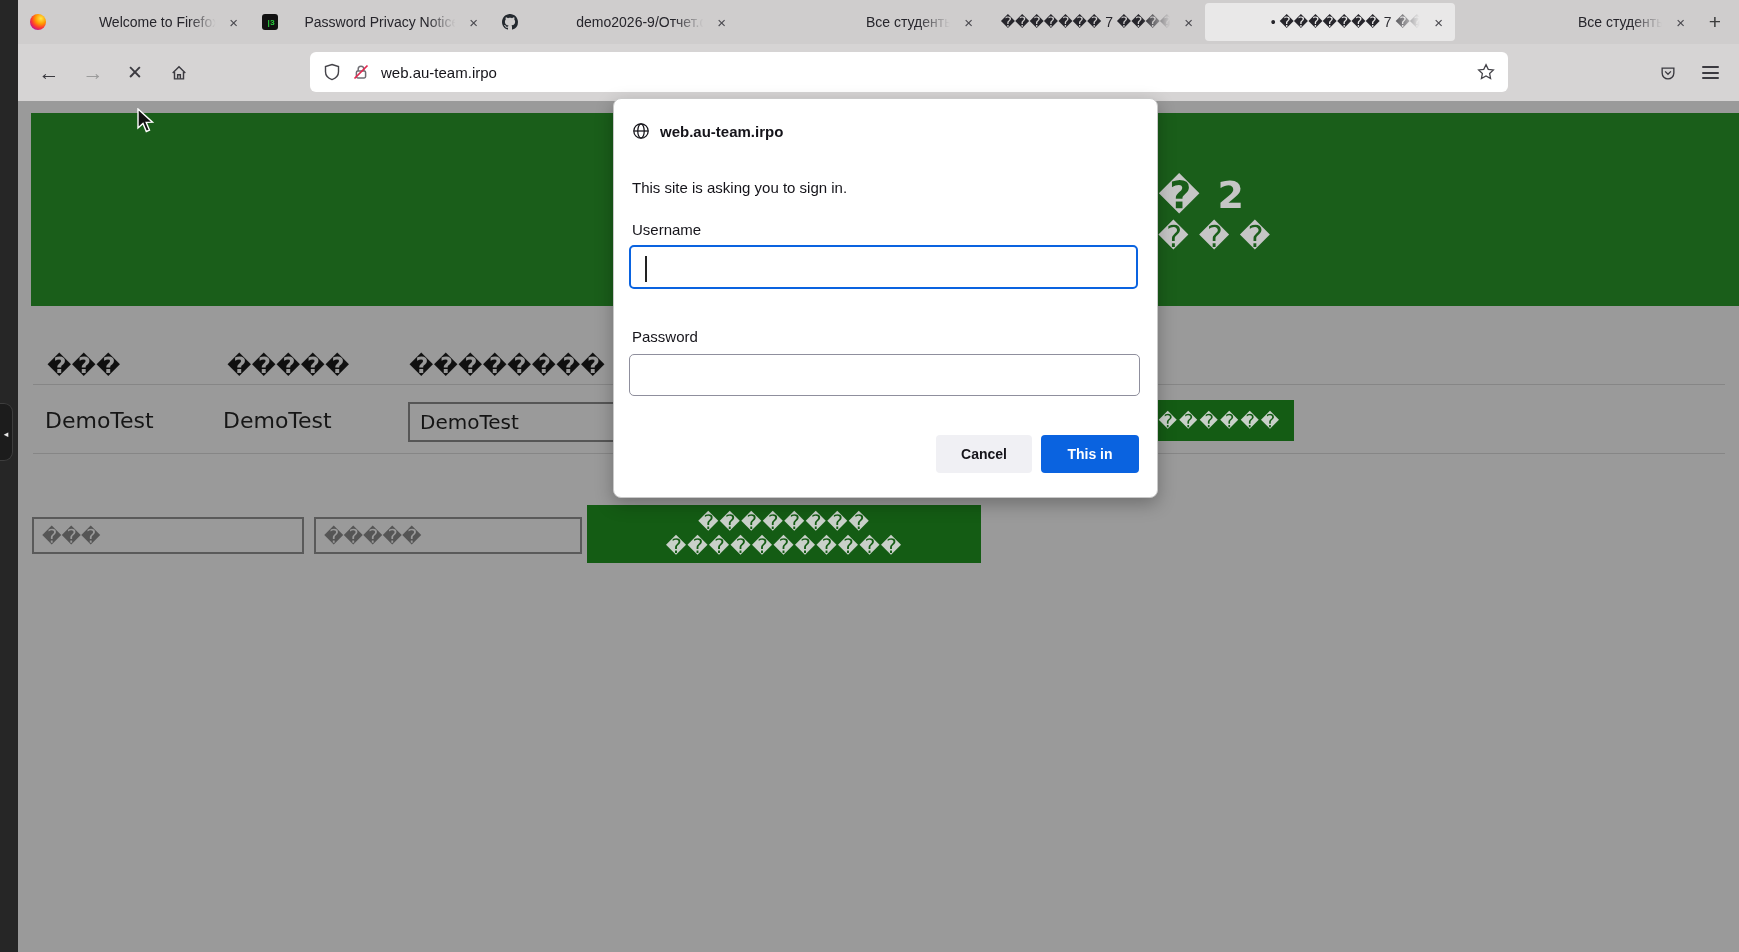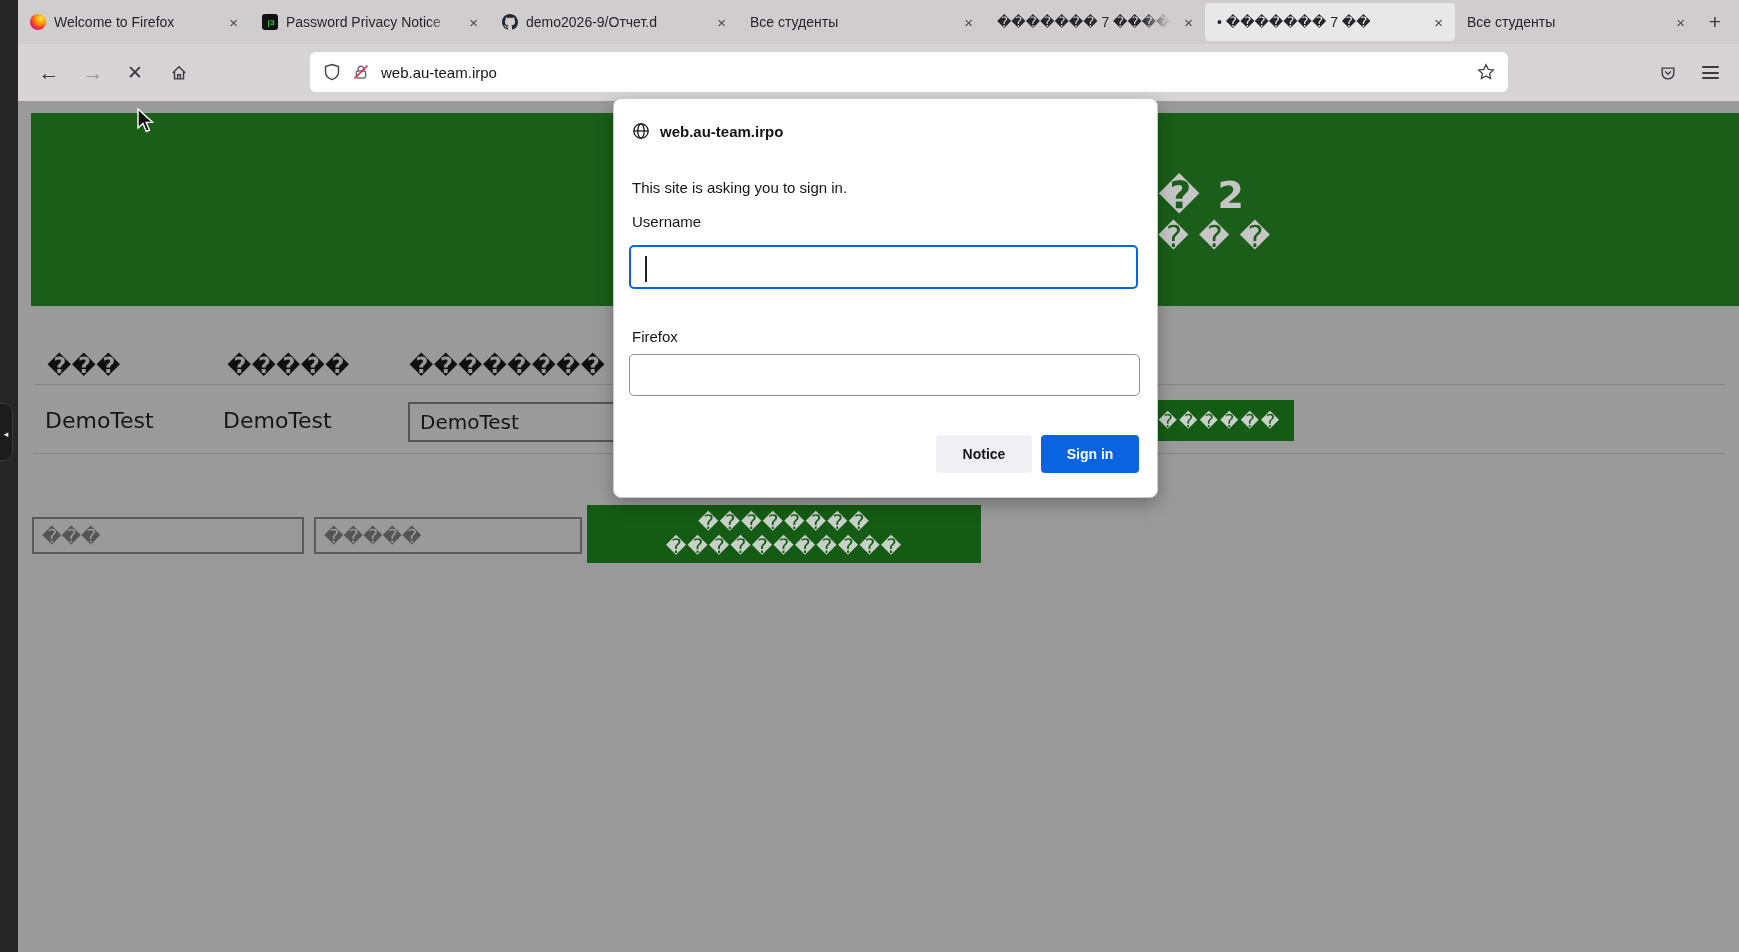--- a/index.html
+++ b/index.html
@@ -17,21 +17,21 @@
   
   .tabbar{position:absolute;left:18px;top:0;width:1721px;height:44px;background:#cfcdcd;
           display:flex;align-items:stretch;z-index:10;}
   .tab{position:relative;display:flex;align-items:center;gap:8px;padding:0 10px 0 12px;
        font-size:14px;color:#26252b;cursor:default;}
   .t1{width:232px}.t2{width:240px}.t3{width:248px}.t4{width:247px}.t5{width:220px}
   .t6{width:250px}.t7{width:242px}
   .tab.active{background:#e9e8e8;border-radius:4px;margin:3px 0;}
   .ttitle{flex:1;white-space:nowrap;overflow:hidden;
           -webkit-mask-image:linear-gradient(to right,#000 82%,transparent 98%);
-          mask-image:linear-gradient(to right,#000 82%,transparent 98%);}
+          mask-image:linear-gradient(to right,#000 82%,transparent 98%);text-align:right;}
   .tclose{font-size:15px;color:#49484e;padding:0 2px;}
   .fav{width:16px;height:16px;flex:0 0 16px;display:inline-flex;align-items:center;justify-content:center;}
   .fav-firefox{border-radius:50%;
      background:radial-gradient(circle at 68% 28%,#ffe848 0%,#ff9a00 34%,#ff3b30 58%,#c3158c 78%,#452b8f 100%);}
   .fav-moz{background:#111;border-radius:3px;}
   .fav-moz::before{content:"|3";color:#29d13d;font-family:"Liberation Mono","DejaVu Sans Mono",monospace;
      font-size:8px;font-weight:bold;letter-spacing:-1px;}
   .newtab{width:36px;display:flex;align-items:center;justify-content:center;font-size:21px;color:#3c3c3c;}
 
   
@@ -78,21 +78,21 @@
   .fi1{left:14px;width:272px;} .fi2{left:296px;width:268px;}
   .f-submit{position:absolute;left:569px;top:404px;width:394px;height:58px;font-size:20px;letter-spacing:1px;}
 
   
   .dialog{position:absolute;left:613px;top:98px;width:545px;height:400px;background:#ffffff;
           border:1px solid #c9c9c9;border-radius:8px;box-shadow:0 6px 18px rgba(0,0,0,.28);
           z-index:100;color:#15141a;font-size:15px;}
   .dlg-head{position:absolute;left:18px;top:23px;display:flex;align-items:center;gap:10px;font-weight:bold;}
   .dlg-msg{position:absolute;left:18px;top:80px;}
   .dlg-lbl{position:absolute;left:18px;}
-  .lu{top:114px}.lp{top:229px}
+  .lu{top:122px}.lp{top:229px}
   .dlg-input{position:absolute;left:15px;border-radius:5px;background:#fff;}
   .iu{top:146px;width:509px;height:44px;border:2px solid #0a63e0;}
   .ip{top:255px;width:511px;height:42px;border:1px solid #8f8f9d;}
   .caret{position:absolute;left:14px;top:9px;width:2px;height:26px;background:#222;}
   .dlg-btn{position:absolute;top:336px;height:38px;border-radius:4px;border:none;font-weight:bold;
            font-size:14px;display:flex;align-items:center;justify-content:center;
            font-family:"Liberation Sans",sans-serif;}
   .b-cancel{left:322px;width:96px;background:#f0f0f4;color:#15141a;}
   .b-signin{left:427px;width:98px;background:#0a63e0;color:#ffffff;}
 
@@ -221,24 +221,24 @@
       </svg>
       <span>web.au-team.irpo</span>
     </div>
     <div class="dlg-msg">This site is asking you to sign in.</div>
 
     <div class="dlg-lbl lu">Username</div>
     <div class="dlg-input iu">
       <div class="caret"></div>
     </div>
 
-    <div class="dlg-lbl lp">Firefox</div>
+    <div class="dlg-lbl lp">Password</div>
     <div class="dlg-input ip"></div>
 
-    <button class="dlg-btn b-cancel">Notice</button>
-    <button class="dlg-btn b-signin">Sign in</button>
+    <button class="dlg-btn b-cancel">Cancel</button>
+    <button class="dlg-btn b-signin">This in</button>
   </div>
 
   <svg class="cursor" width="22" height="28" viewBox="0 0 22 28">
     <path d="M2 1 L2 20 L7 15.5 L10.3 23.5 L13.5 22.2 L10.2 14.4 L16.5 14.2 Z" fill="#111111" stroke="#ffffff" stroke-width="1.4"></path>
   </svg>
 
 </div>
 
 </body></html>

